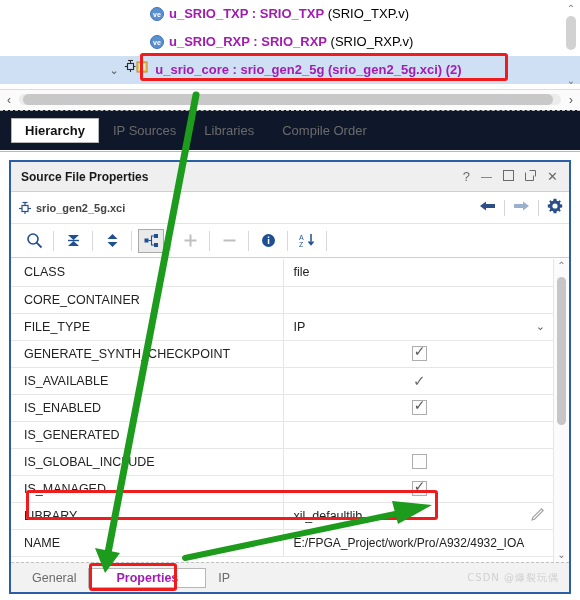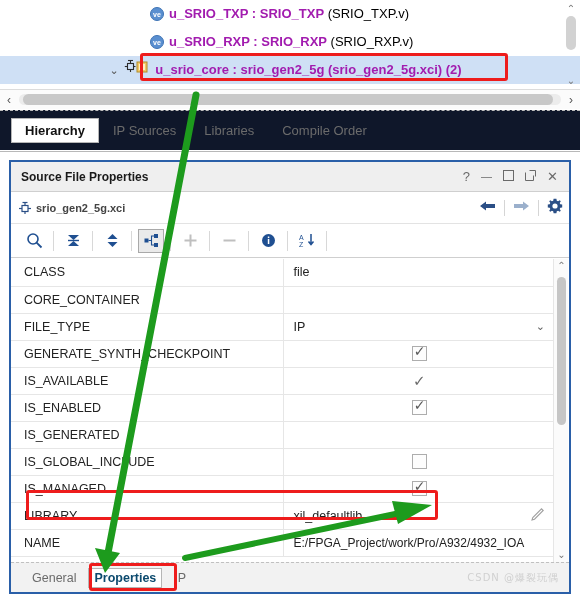--- a/index.html
+++ b/index.html
@@ -165,21 +165,21 @@
     position: absolute; left: 3px; top: 18px; width: 9px; height: 148px;
     background: #c6c6c6; border-radius: 5px;
   }
 
   .props-tabs {
     position: absolute; left: 0; right: 0; bottom: 0; height: 30px;
     background: #f2f2f2; border-top: 1px dashed #c0c0c0;
     display: flex; align-items: center; padding-left: 9px;
   }
   .ptab { font-size: 12.5px; color: #6b6b6b; padding: 3px 12px; }
-  .ptab.active { color: #0c4a6e; font-weight: bold; background: #fff; border: 1px solid #b6b6b6; padding: 2px 5px; }
+  .ptab.active { color: #a21caf; font-weight: bold; background: #fff; border: 1px solid #b6b6b6; padding: 2px 27px; }
   .watermark {
     margin-left: auto; margin-right: 10px;
     font-size: 10px; color: #d0d0d0; letter-spacing: 1px;
     font-family: "DejaVu Sans", sans-serif;
   }
 
   
   .hl-box {
     position: absolute; border: 3px solid #ee1c1c; border-radius: 3px;
     pointer-events: none;

